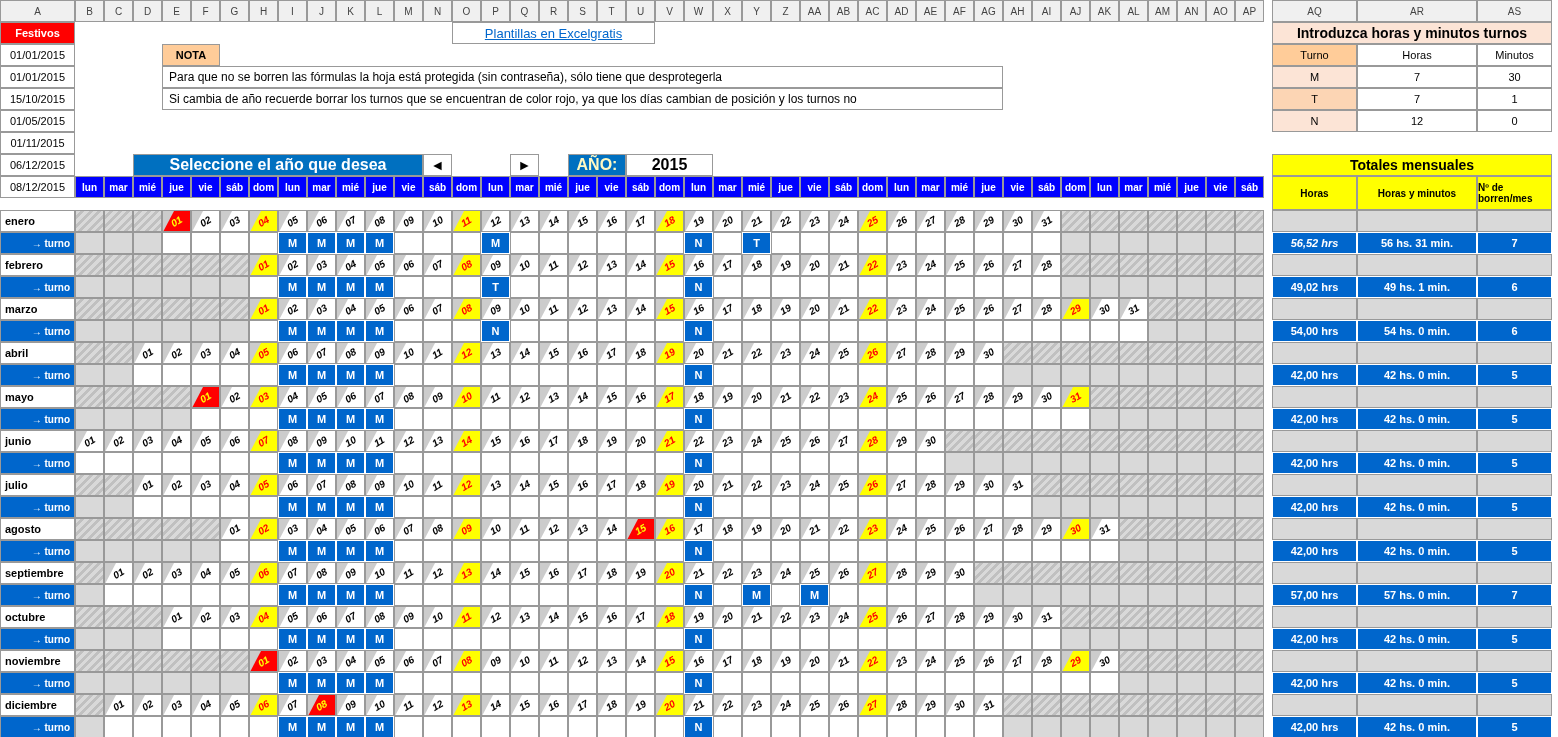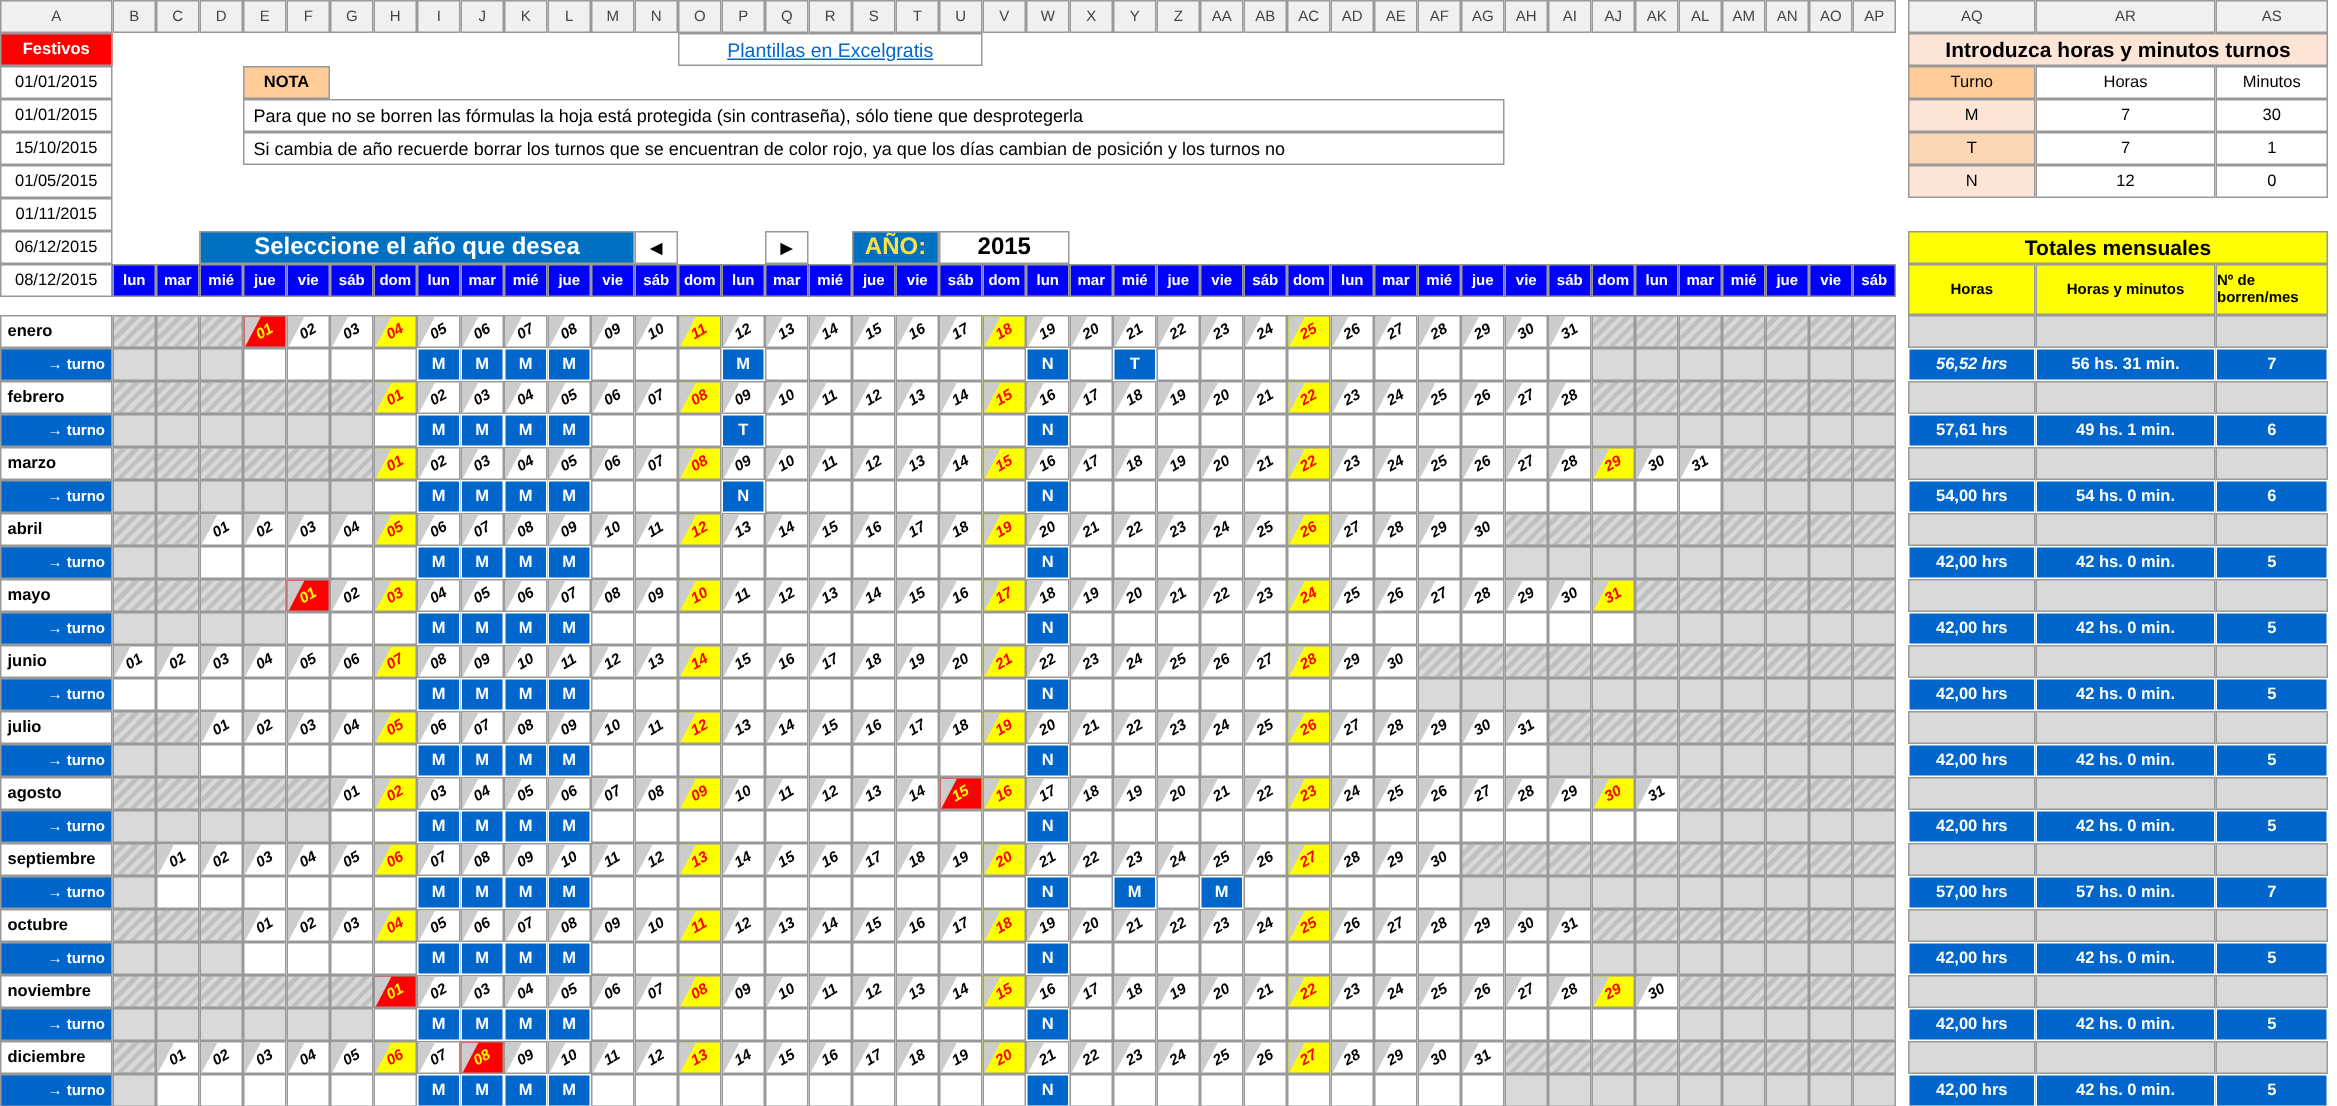--- a/index.html
+++ b/index.html
@@ -5,21 +5,21 @@
 *{box-sizing:border-box;margin:0;padding:0}
 body{font-family:Arial,sans-serif;font-size:11px;background:#fff;width:1558px}
 .grid{display:grid;grid-template-columns:75px repeat(41,29px) 8px 85px 120px 75px;border-collapse:collapse}
 .cell{border:1px solid #999;height:22px;display:flex;align-items:center;justify-content:center;overflow:hidden;white-space:nowrap;font-size:11px;background:#fff}
 .colhead{background:#f0f0f0;font-size:10px;color:#444}
 .festivos{background:red;color:#fff;font-weight:bold}
 .nota{background:#ffcc99;font-weight:bold}
 .link{color:#0066cc;text-decoration:underline}
 .dowrow{background:#0000ff;color:#fff;font-weight:bold;font-size:10px}
 .selbar{background:#0070c0;color:#fff;font-weight:bold;font-size:16px}
-.yearbox{background:#0070c0;color:#fde047;font-weight:bold;font-size:16px}
+.yearbox{background:#0070c0;color:#fef9c3;font-weight:bold;font-size:16px}
 .yearnum{background:#fff;color:#000;font-weight:bold;font-size:16px}
 .month{background:#fff;font-weight:bold;justify-content:flex-start;padding-left:4px}
 .day{background:#fff;position:relative;font-style:italic;font-weight:bold;font-size:10px}
 .day .d{transform:rotate(-30deg)}
 .day::before{content:"";position:absolute;top:0;left:0;width:0;height:0;border-top:21px solid #ccc;border-right:11px solid transparent}
 .yel{background:#ffff00}
 .yel .d{color:red}
 .red{background:red}
 .red .d{color:#ffff00}
 .turno{background:#0066cc;color:#fff;font-weight:bold;font-size:10px;justify-content:flex-end;padding-right:4px}
@@ -476,21 +476,21 @@
     <div class="cell " style="grid-column: span 1;"></div>
     <div class="cell " style="grid-column: span 1;"></div>
     <div class="cell greycell" style="grid-column: span 1;"></div>
     <div class="cell greycell" style="grid-column: span 1;"></div>
     <div class="cell greycell" style="grid-column: span 1;"></div>
     <div class="cell greycell" style="grid-column: span 1;"></div>
     <div class="cell greycell" style="grid-column: span 1;"></div>
     <div class="cell greycell" style="grid-column: span 1;"></div>
     <div class="cell greycell" style="grid-column: span 1;"></div>
     <div class="cell noborder" style="grid-column: span 1;"></div>
-    <div class="cell tot" style="grid-column: span 1;">57,61  hrs</div>
+    <div class="cell tot" style="grid-column: span 1;">49,02  hrs</div>
     <div class="cell tot" style="grid-column: span 1;">49 hs. 1 min.</div>
     <div class="cell tot" style="grid-column: span 1;">6</div>
     <div class="cell month" style="grid-column: span 1;">marzo</div>
     <div class="cell stripe" style="grid-column: span 1;"></div>
     <div class="cell stripe" style="grid-column: span 1;"></div>
     <div class="cell stripe" style="grid-column: span 1;"></div>
     <div class="cell stripe" style="grid-column: span 1;"></div>
     <div class="cell stripe" style="grid-column: span 1;"></div>
     <div class="cell stripe" style="grid-column: span 1;"></div>
     <div class="cell day yel" style="grid-column: span 1;">

